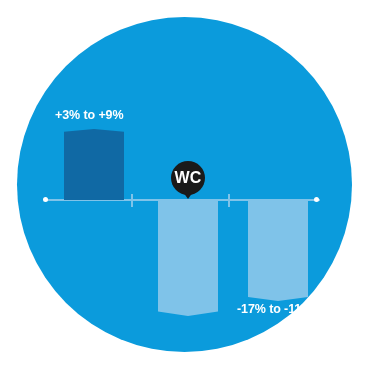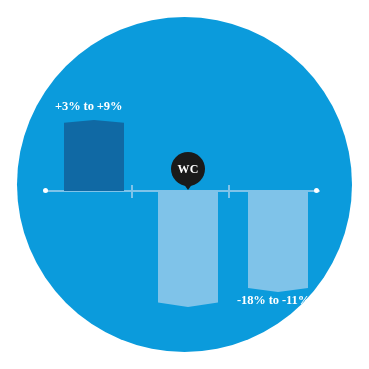--- a/index.html
+++ b/index.html
@@ -23,24 +23,23 @@
     left: 17px;
     top: 17px;
     width: 335px;
     height: 335px;
     border-radius: 50%;
     background: #0b9bdc;
   }
   .plot {
     position: absolute;
     left: 0;
-    top: 7px;
+    top: 16px;
     width: 369px;
     height: 275px;
-    font-family: Liberation Serif, serif;
   }
   .bar {
     position: absolute;
   }
   .bar-up {
     background: #1069a4;
     clip-path: polygon(0% 4%, 50% 0%, 100% 4%, 100% 100%, 0% 100%);
   }
   .bar-down {
     background: #7fc3e9;
@@ -75,21 +74,21 @@
     width: 34px;
     height: 34px;
     border-radius: 50%;
     background: #1a1a1a;
     display: flex;
     align-items: center;
     justify-content: center;
   }
   .marker .bubble span {
     color: #ffffff;
-    font-size: 12px;
+    font-size: 16px;
     font-weight: bold;
     letter-spacing: 0.2px;
     line-height: 1;
   }
   .marker .tail {
     position: absolute;
     left: 12px;
     width: 0;
     height: 0;
     border-left: 5px solid transparent;
@@ -134,16 +133,16 @@
 
     <div class="bar bar-down" style="left:158px; top:185px; width:60px; height:115px;"></div>
     <div class="marker point-down" style="left:171px; top:145px;">
       <div class="bubble">
         <span>WC</span>
       </div>
       <div class="tail"></div>
     </div>
 
     <div class="bar bar-down" style="left:248px; top:185px; width:60px; height:100px;"></div>
-    <div class="value-label" style="left:237px; top:286px;">-18% to -11%</div>
+    <div class="value-label" style="left:237px; top:286px;">-17% to -11%</div>
 
   </div>
 </div>
 
 </body></html>

